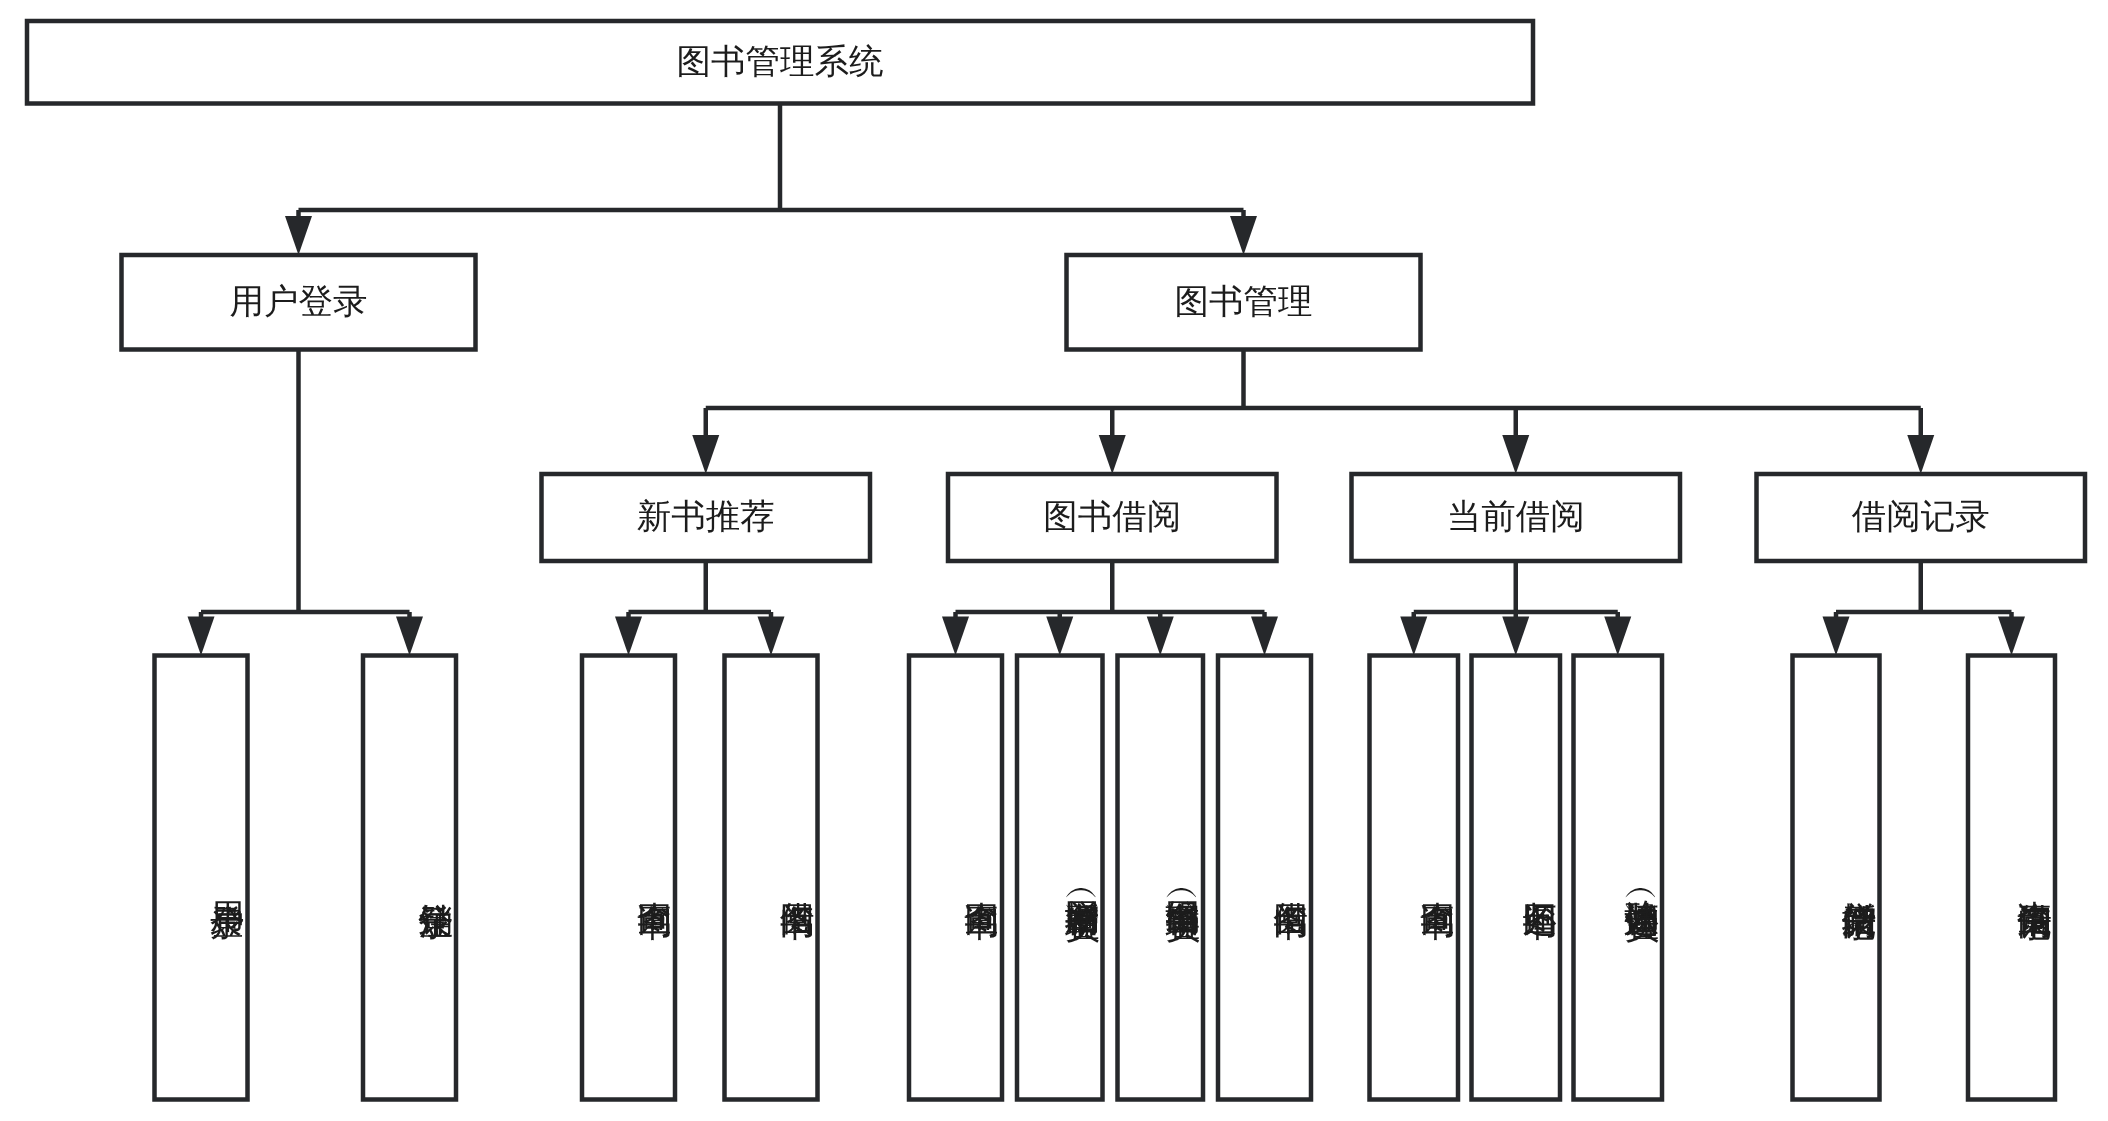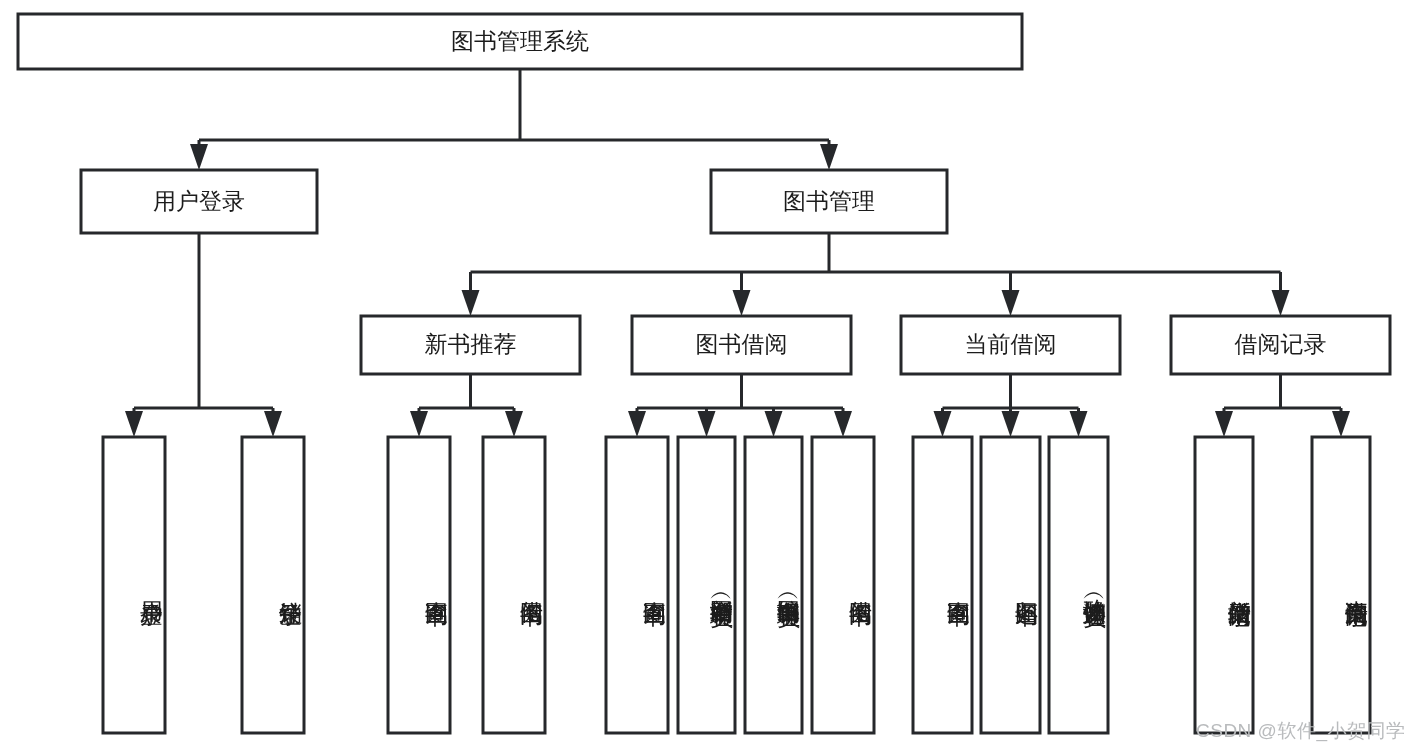--- a/index.html
+++ b/index.html
@@ -202,15 +202,14 @@
         <span>确认归还（管理员）</span>
       </div>
       <div class="node-label-v" style="left: 1195px; top: 443px; width: 58px; height: 284px;">
         <span>新增借阅记录</span>
       </div>
       <div class="node-label-v" style="left: 1312px; top: 443px; width: 58px; height: 284px;">
         <span>查询借阅记录</span>
       </div>
     </div>
 
-  <div class="watermark" style="left: 1196px; top: 718px;">CSDN @软件_小贺同学</div>
 
 </div>
 
 </body></html>

